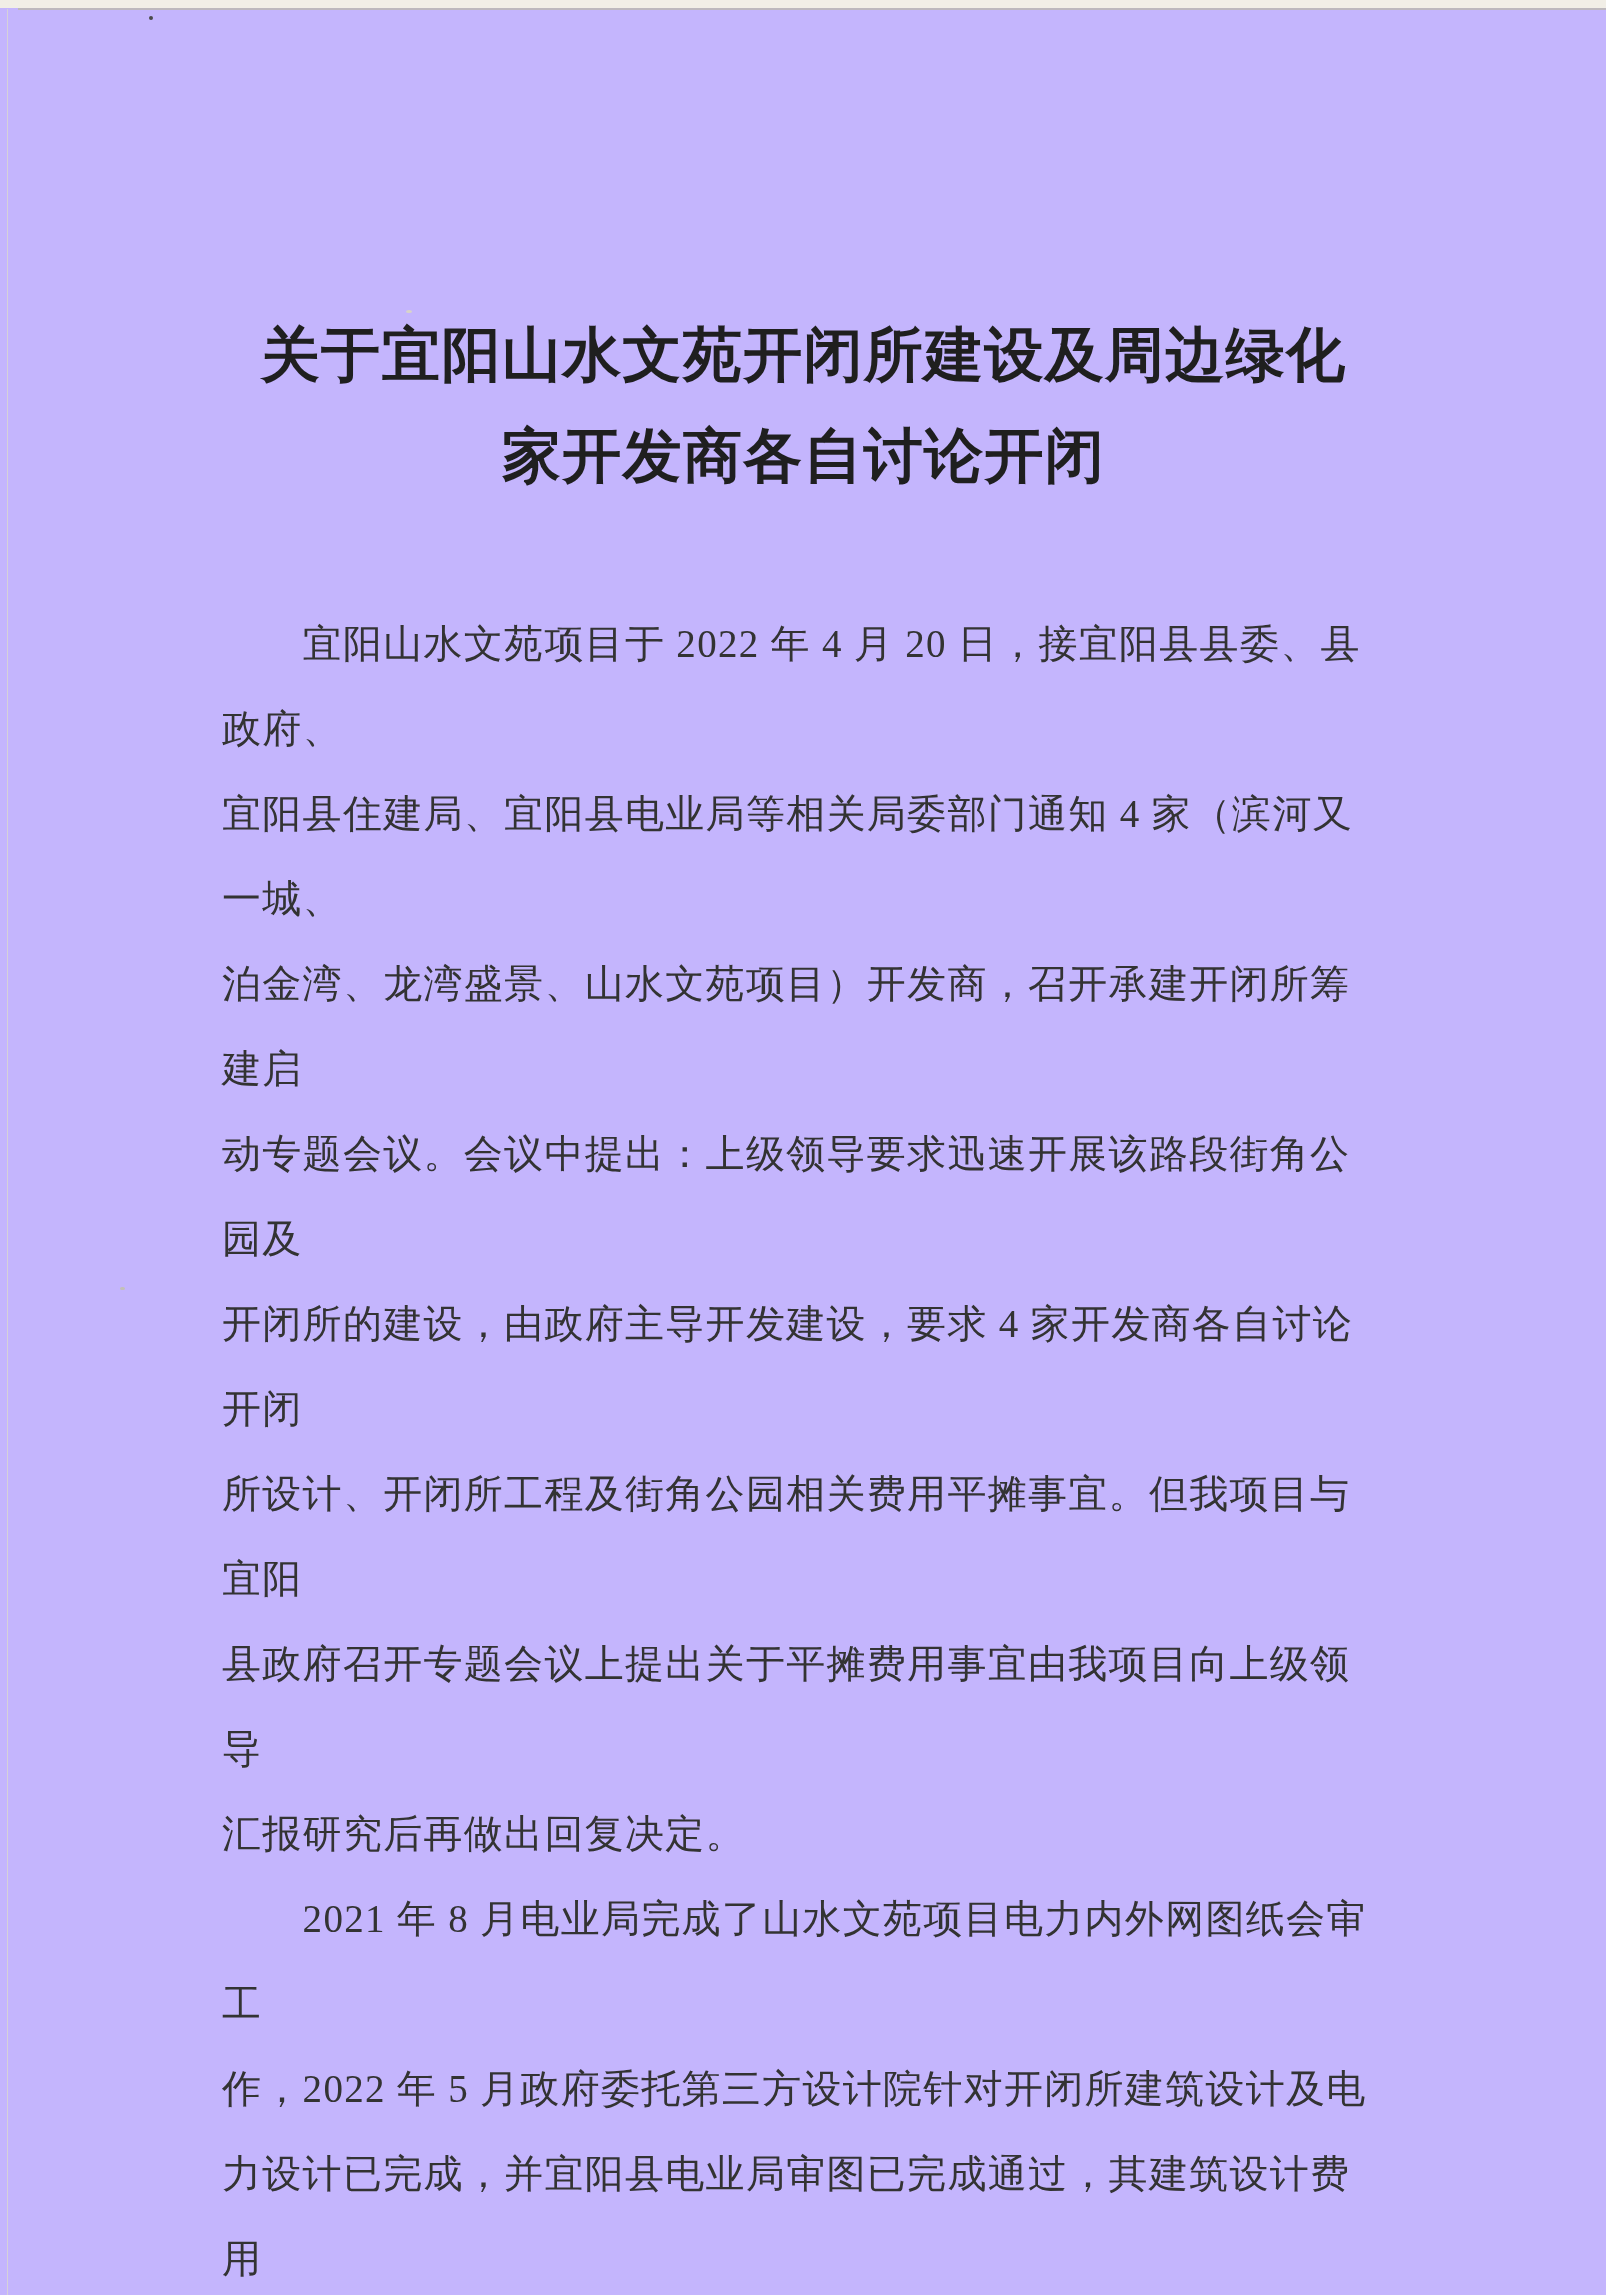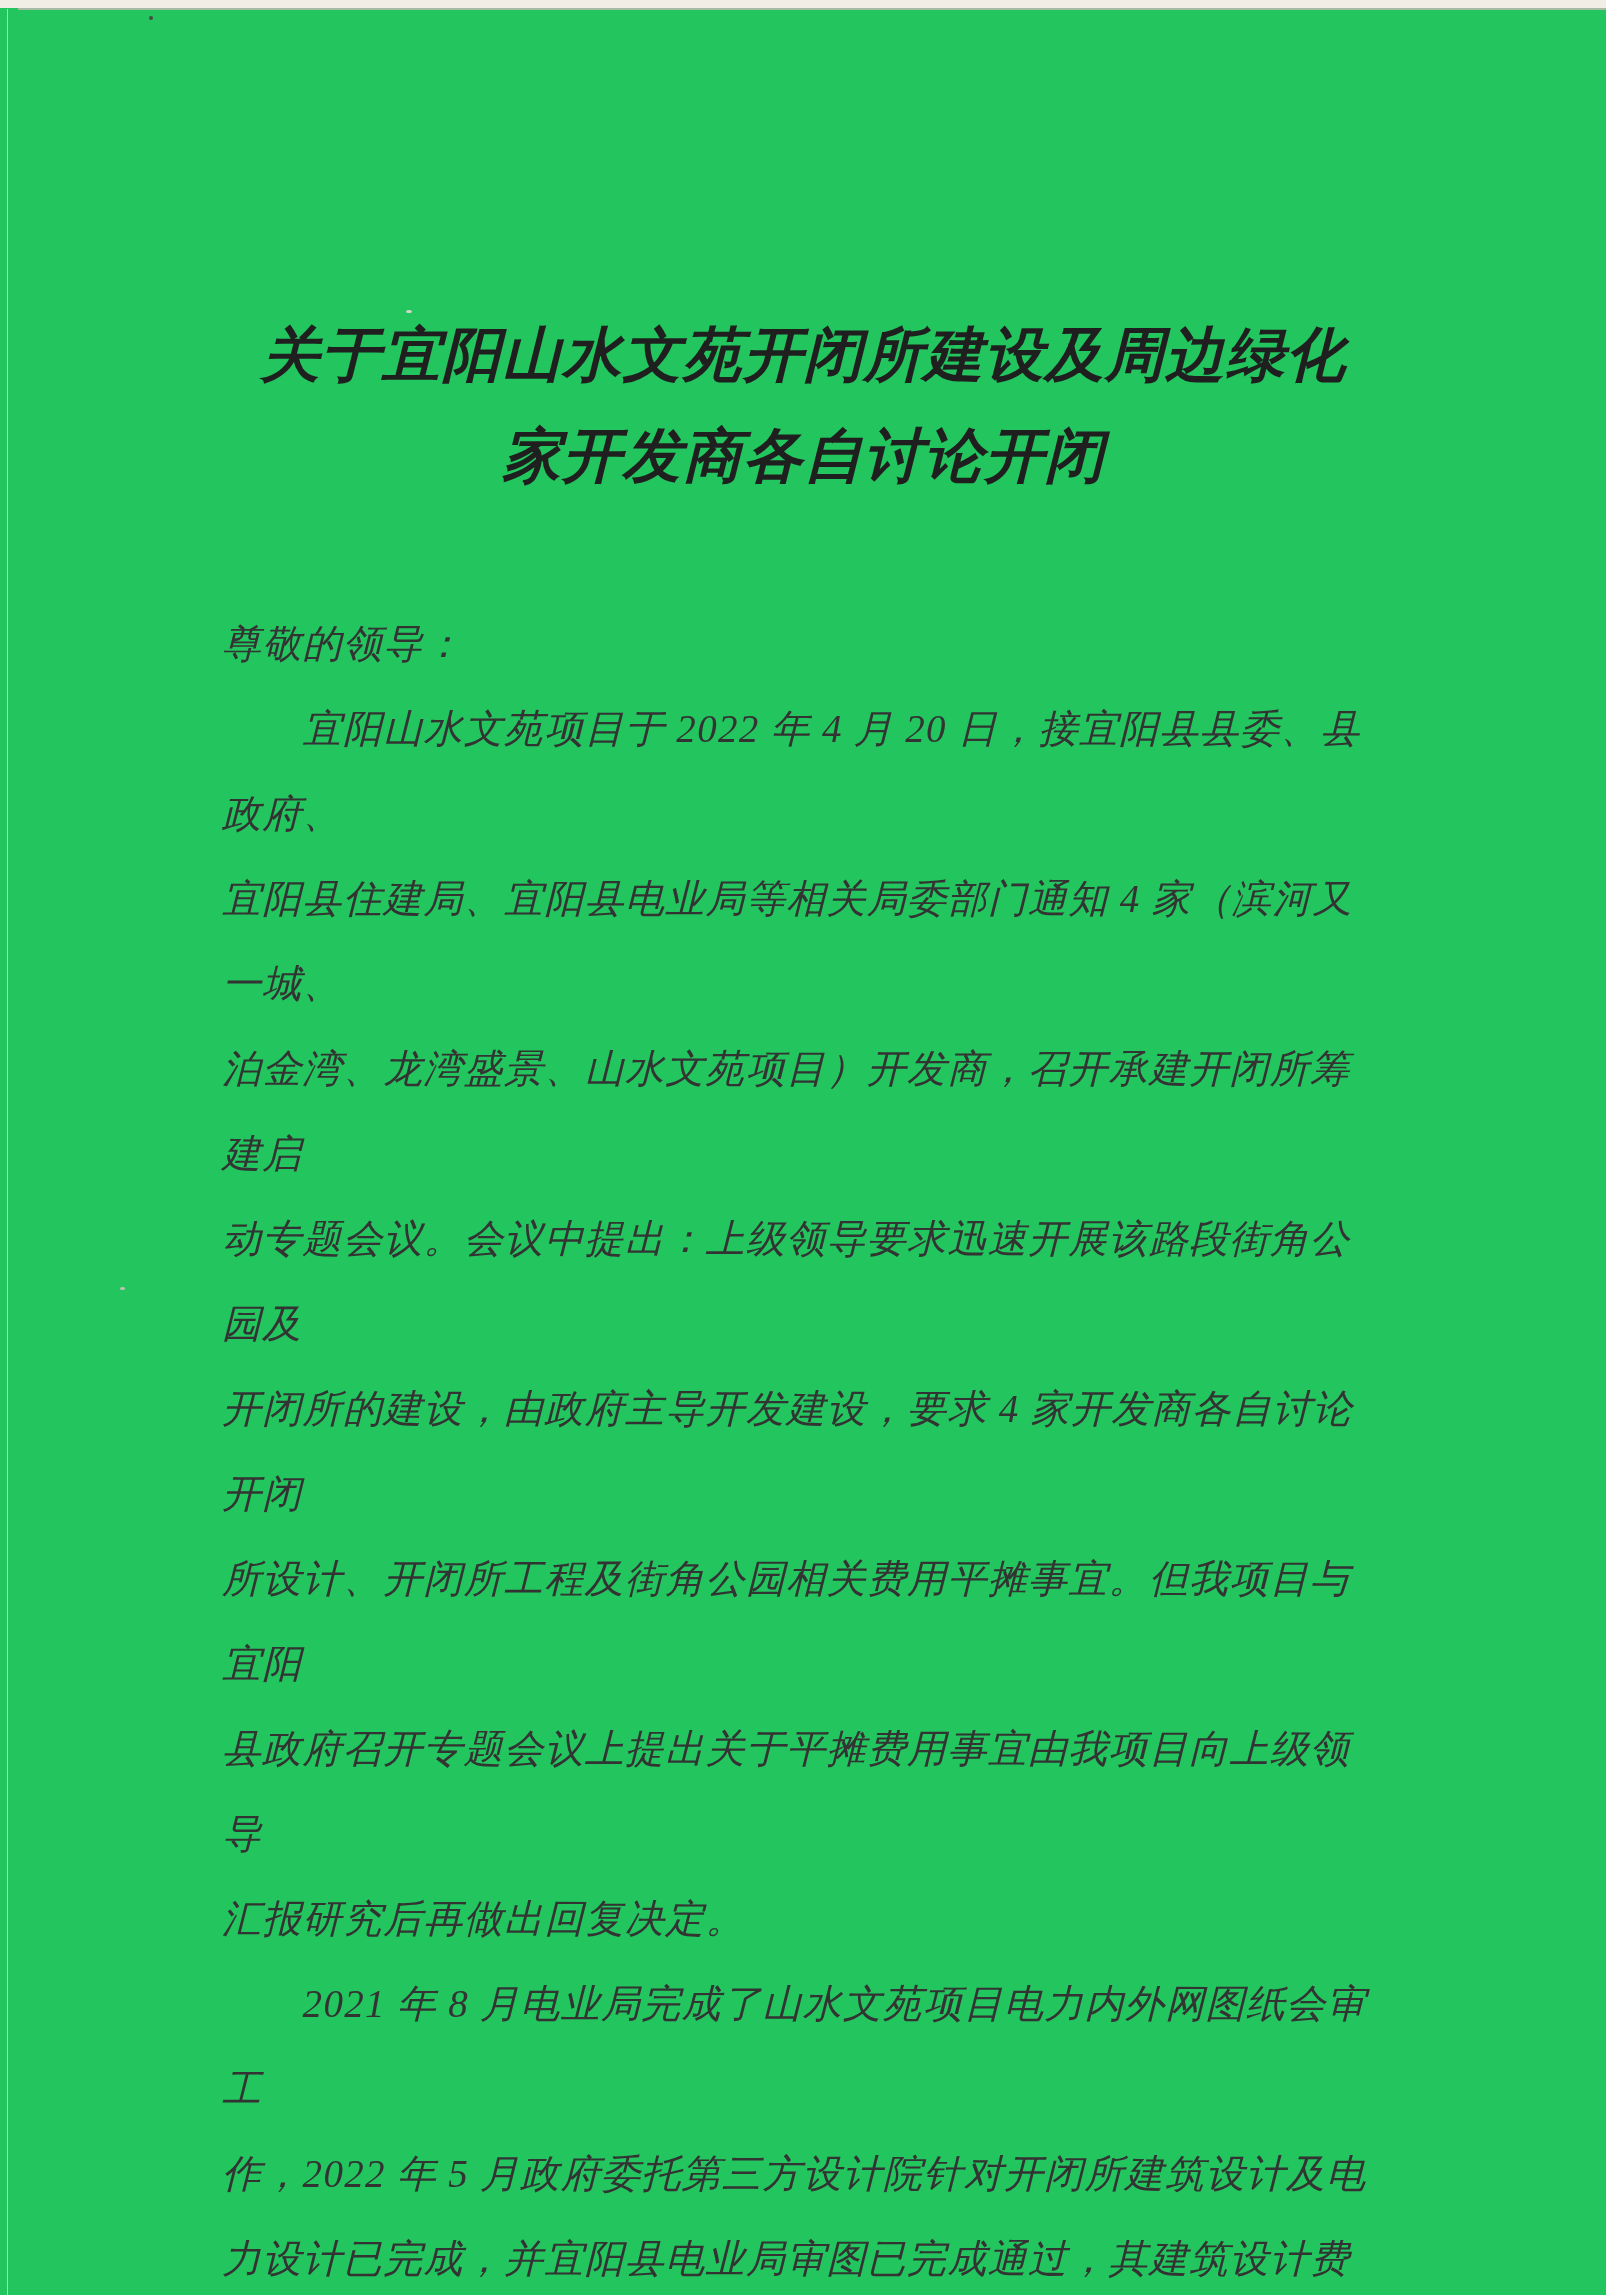--- a/index.html
+++ b/index.html
@@ -5,23 +5,22 @@
   html, body {
     margin: 0;
     padding: 0;
     background: #e9e7e2;
     font-family: "Liberation Serif", serif;
   }
   .page {
     position: relative;
     width: 1607px;
     height: 2295px;
-    background: #22c55e;
+    background: #c4b5fd;
     overflow: hidden;
-    font-style: italic;
   }
   
   .scan-top-band {
     position: absolute;
     top: 0; left: 0; right: 0;
     height: 7.8px;
     background: #f1eee6;
   }
   .scan-top-line {
     position: absolute;
@@ -80,21 +79,20 @@
   <div class="speck speck-1"></div>
   <div class="speck speck-2"></div>
   <div class="speck speck-3"></div>
 
   <div class="title-block">
     <div>关于宜阳山水文苑开闭所建设及周边绿化</div>
     <div>家开发商各自讨论开闭</div>
   </div>
 
   <div class="body-block">
-    <div class="salutation">尊敬的领导：</div>
     <div class="body-para">　　宜阳山水文苑项目于 2022 年 4 月 20 日，接宜阳县县委、县政府、
 宜阳县住建局、宜阳县电业局等相关局委部门通知 4 家（滨河又一城、
 泊金湾、龙湾盛景、山水文苑项目）开发商，召开承建开闭所筹建启
 动专题会议。会议中提出：上级领导要求迅速开展该路段街角公园及
 开闭所的建设，由政府主导开发建设，要求 4 家开发商各自讨论开闭
 所设计、开闭所工程及街角公园相关费用平摊事宜。但我项目与宜阳
 县政府召开专题会议上提出关于平摊费用事宜由我项目向上级领导
 汇报研究后再做出回复决定。
 　　2021 年 8 月电业局完成了山水文苑项目电力内外网图纸会审工
 作，2022 年 5 月政府委托第三方设计院针对开闭所建筑设计及电

